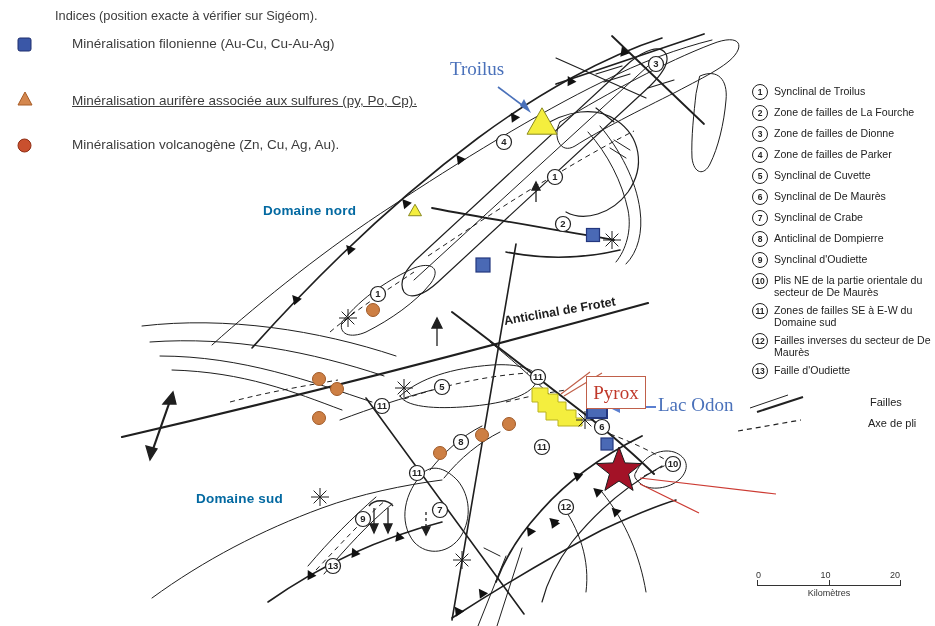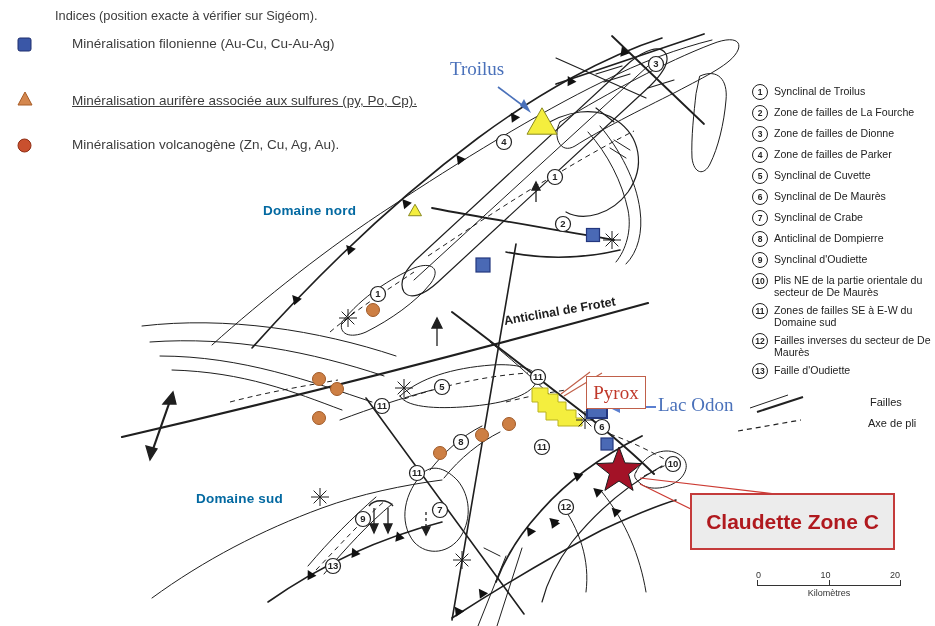--- a/index.html
+++ b/index.html
@@ -368,21 +368,20 @@
     </div>
   <div class="lr-sym-label abs" style="left:822px;top:396px;">Failles</div>
   <div class="lr-sym-label abs" style="left:820px;top:417px;">Axe de pli</div>
 
   <div class="abs lbl-blue" style="left:450px;top:58px;">Troilus</div>
   <div class="abs lbl-dom" style="left:263px;top:203px;">Domaine nord</div>
   <div class="abs lbl-anticlinal" style="left:504px;top:314px;">Anticlinal de Frotet</div>
   <div class="abs pyrox-box" style="left:586px;top:336px;margin-top:40px;">Pyrox</div>
   <div class="abs lbl-blue" style="left:658px;top:394px;">Lac Odon</div>
   <div class="abs lbl-dom" style="left:196px;top:491px;">Domaine sud</div>
-  <div class="abs claudette-box" style="left:690px;top:493px;">Claudette Zone C</div>
 
   <div class="scalebar">
     <div class="sb-nums" id="sb-nums">
         <span>0</span>
         <span>10</span>
         <span>20</span>
       </div>
     <div class="sb-line">
         <span class="sb-mid"></span>
       </div>

